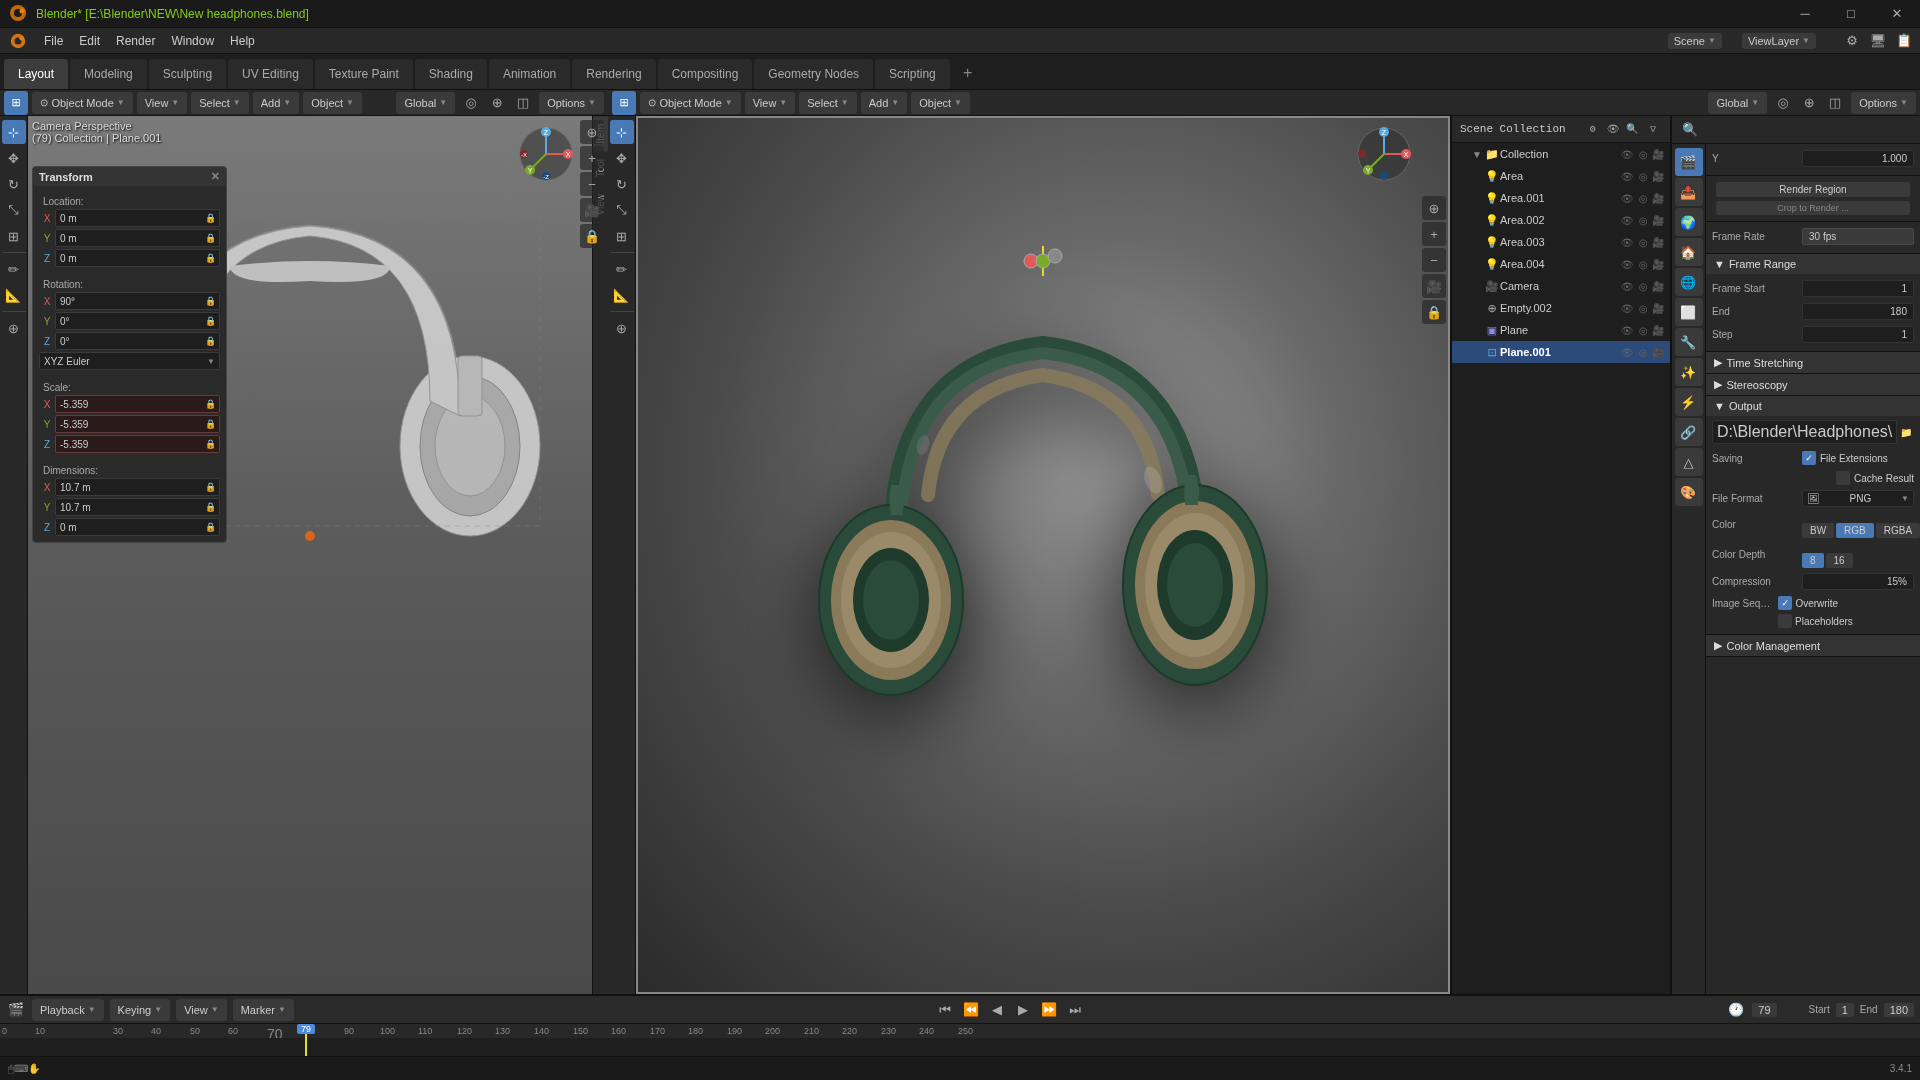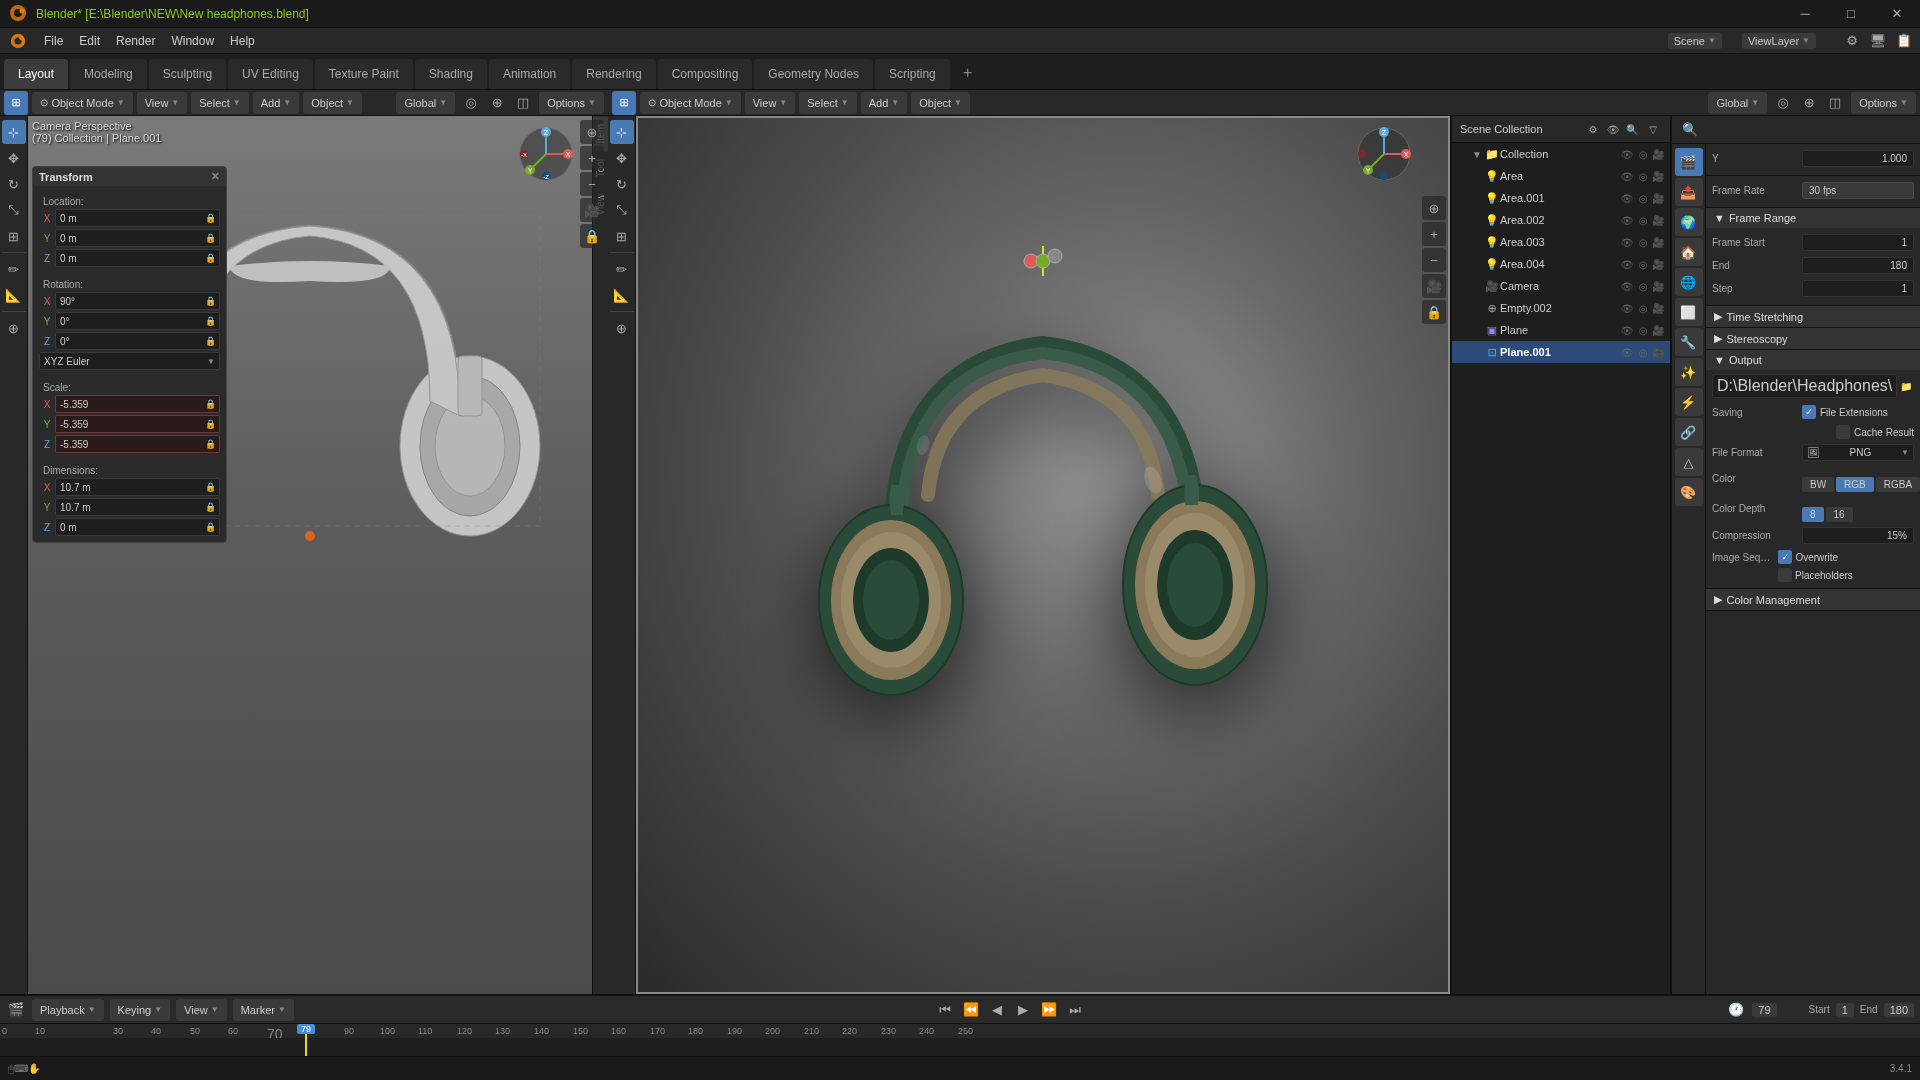--- a/index.html
+++ b/index.html
@@ -153,20 +153,21 @@
     }
     .tree-header {
       background: #282828;
       padding: 4px 8px;
       color: #ccc;
       font-size: 11px;
       border-bottom: 1px solid #111;
       display: flex;
       align-items: center;
       justify-content: space-between;
+      font-family: Liberation Mono, monospace;
     }
     .tree-item {
       display: flex;
       align-items: center;
       padding: 2px 4px;
       height: 22px;
       cursor: pointer;
     }
     .tree-item.selected { background: #2c4a7a; }
     .tree-indent { width: 16px; flex-shrink: 0; }
@@ -990,20 +991,28 @@
 
             <div style="flex:1;overflow-y:auto;overflow-x:hidden;background:#282828;">
 
               <div style="padding:4px 6px;border-bottom:1px solid #111;">
                 <div class="prop-field">
                   <div class="prop-field-label">Y</div>
                   <div class="prop-field-value input-like" style="text-align:right;">1.000</div>
                 </div>
               </div>
 
+              <div style="padding:4px 6px;border-bottom:1px solid #111;">
+                <div class="render-btn-row">
+                  <div class="render-region-btn">Render Region</div>
+                </div>
+                <div class="render-btn-row">
+                  <div class="render-region-btn disabled" style="font-size:9px;color:#888;">Crop to Render ...</div>
+                </div>
+              </div>
 
               <div style="padding:4px 6px;border-bottom:1px solid #111;">
                 <div class="prop-field">
                   <div class="prop-field-label">Frame Rate</div>
                   <div class="prop-field-value">30 fps</div>
                 </div>
               </div>
 
               <div class="prop-section">
                 <div class="prop-section-header">

